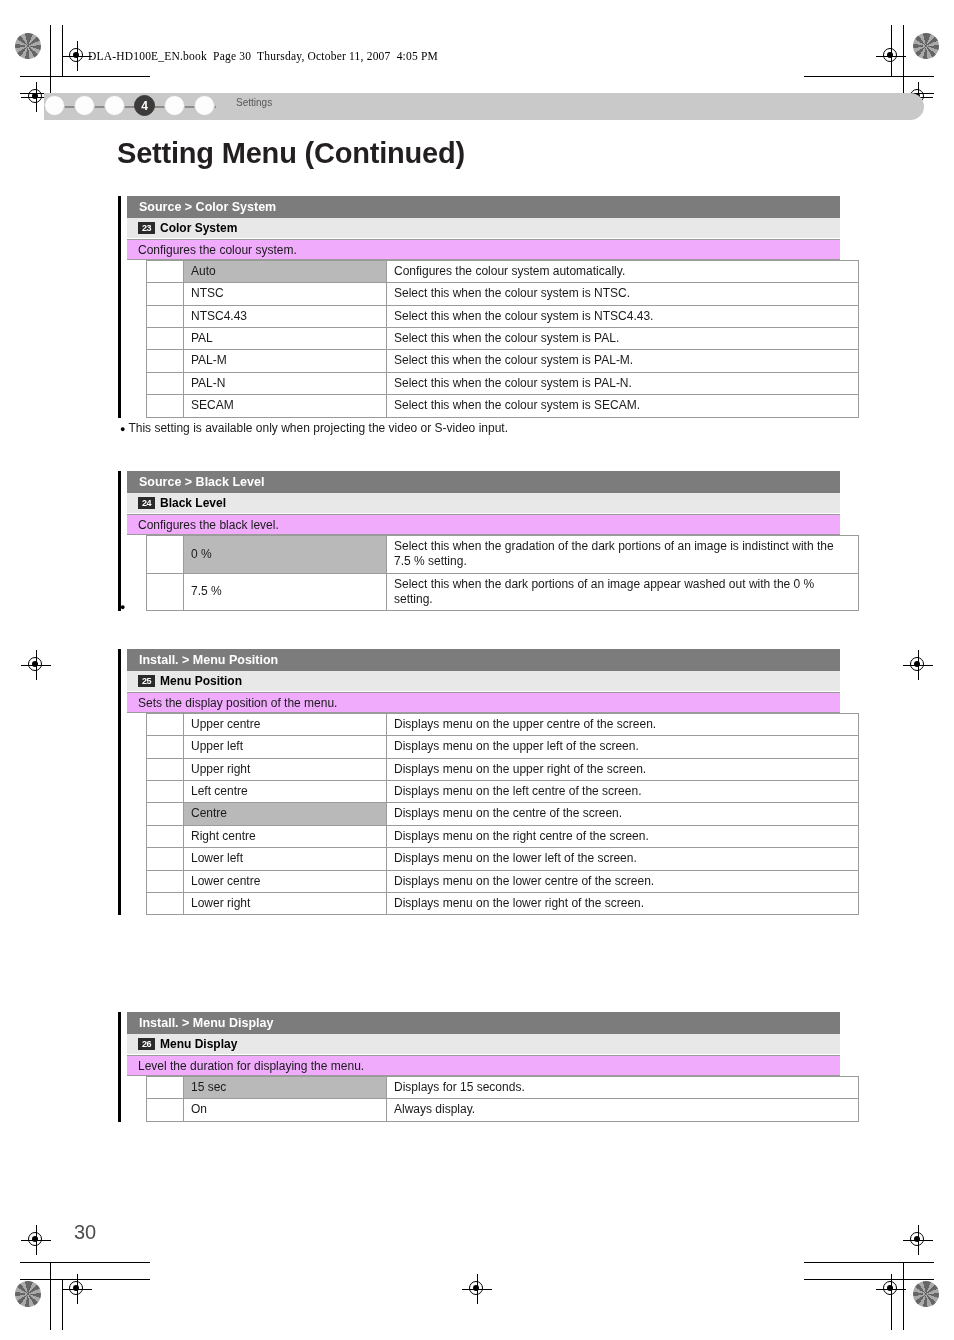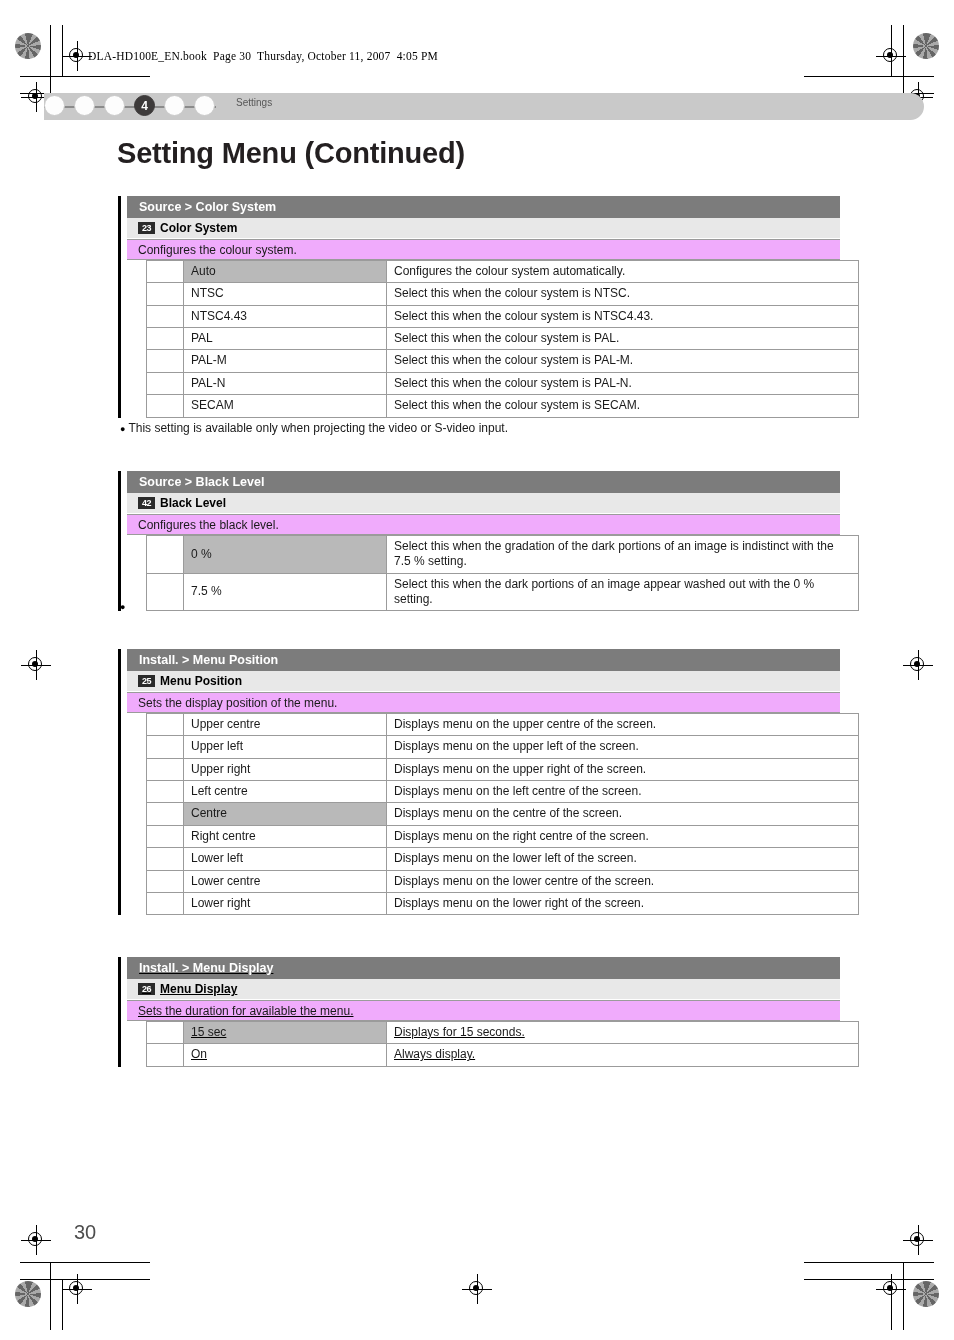--- a/index.html
+++ b/index.html
@@ -356,21 +356,21 @@
         </tbody>
       </table>
     </div>
     <div class="note" style="top: 421px;">
       <span class="bullet">●</span>
       <span>This setting is available only when projecting the video or S-video input.</span>
     </div>
     <div class="section" style="top: 471px;">
       <div class="sec-title">Source &gt; Black Level</div>
       <div class="sec-sub">
-        <span class="badge">42</span>
+        <span class="badge">24</span>
         <span>Black Level</span>
       </div>
       <div class="sec-desc">Configures the black level.</div>
       <table class="opts">
         <tbody>
           <tr>
             <td class="indent"></td>
             <td class="optname hl">0 %</td>
             <td class="optdesc">Select this when the gradation of the dark portions of an image is indistinct with the 7.5 % setting.</td>
           </tr>
@@ -435,27 +435,27 @@
             <td class="optdesc">Displays menu on the lower centre of the screen.</td>
           </tr>
           <tr>
             <td class="indent"></td>
             <td class="optname">Lower right</td>
             <td class="optdesc">Displays menu on the lower right of the screen.</td>
           </tr>
         </tbody>
       </table>
     </div>
-    <div class="section" style="top: 957px; text-decoration: underline;">
+    <div class="section" style="top: 1012px;">
       <div class="sec-title">Install. &gt; Menu Display</div>
       <div class="sec-sub">
         <span class="badge">26</span>
         <span>Menu Display</span>
       </div>
-      <div class="sec-desc">Sets the duration for available the menu.</div>
+      <div class="sec-desc">Level the duration for displaying the menu.</div>
       <table class="opts">
         <tbody>
           <tr>
             <td class="indent"></td>
             <td class="optname hl">15 sec</td>
             <td class="optdesc">Displays for 15 seconds.</td>
           </tr>
           <tr>
             <td class="indent"></td>
             <td class="optname">On</td>

